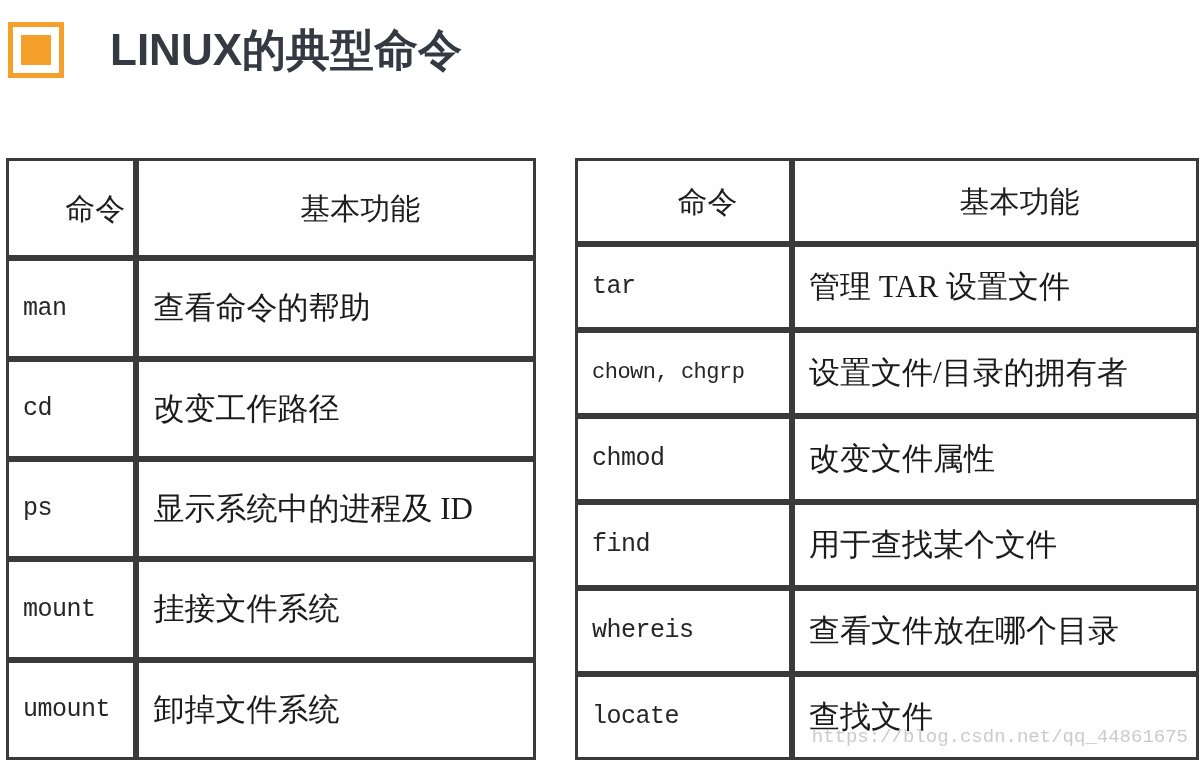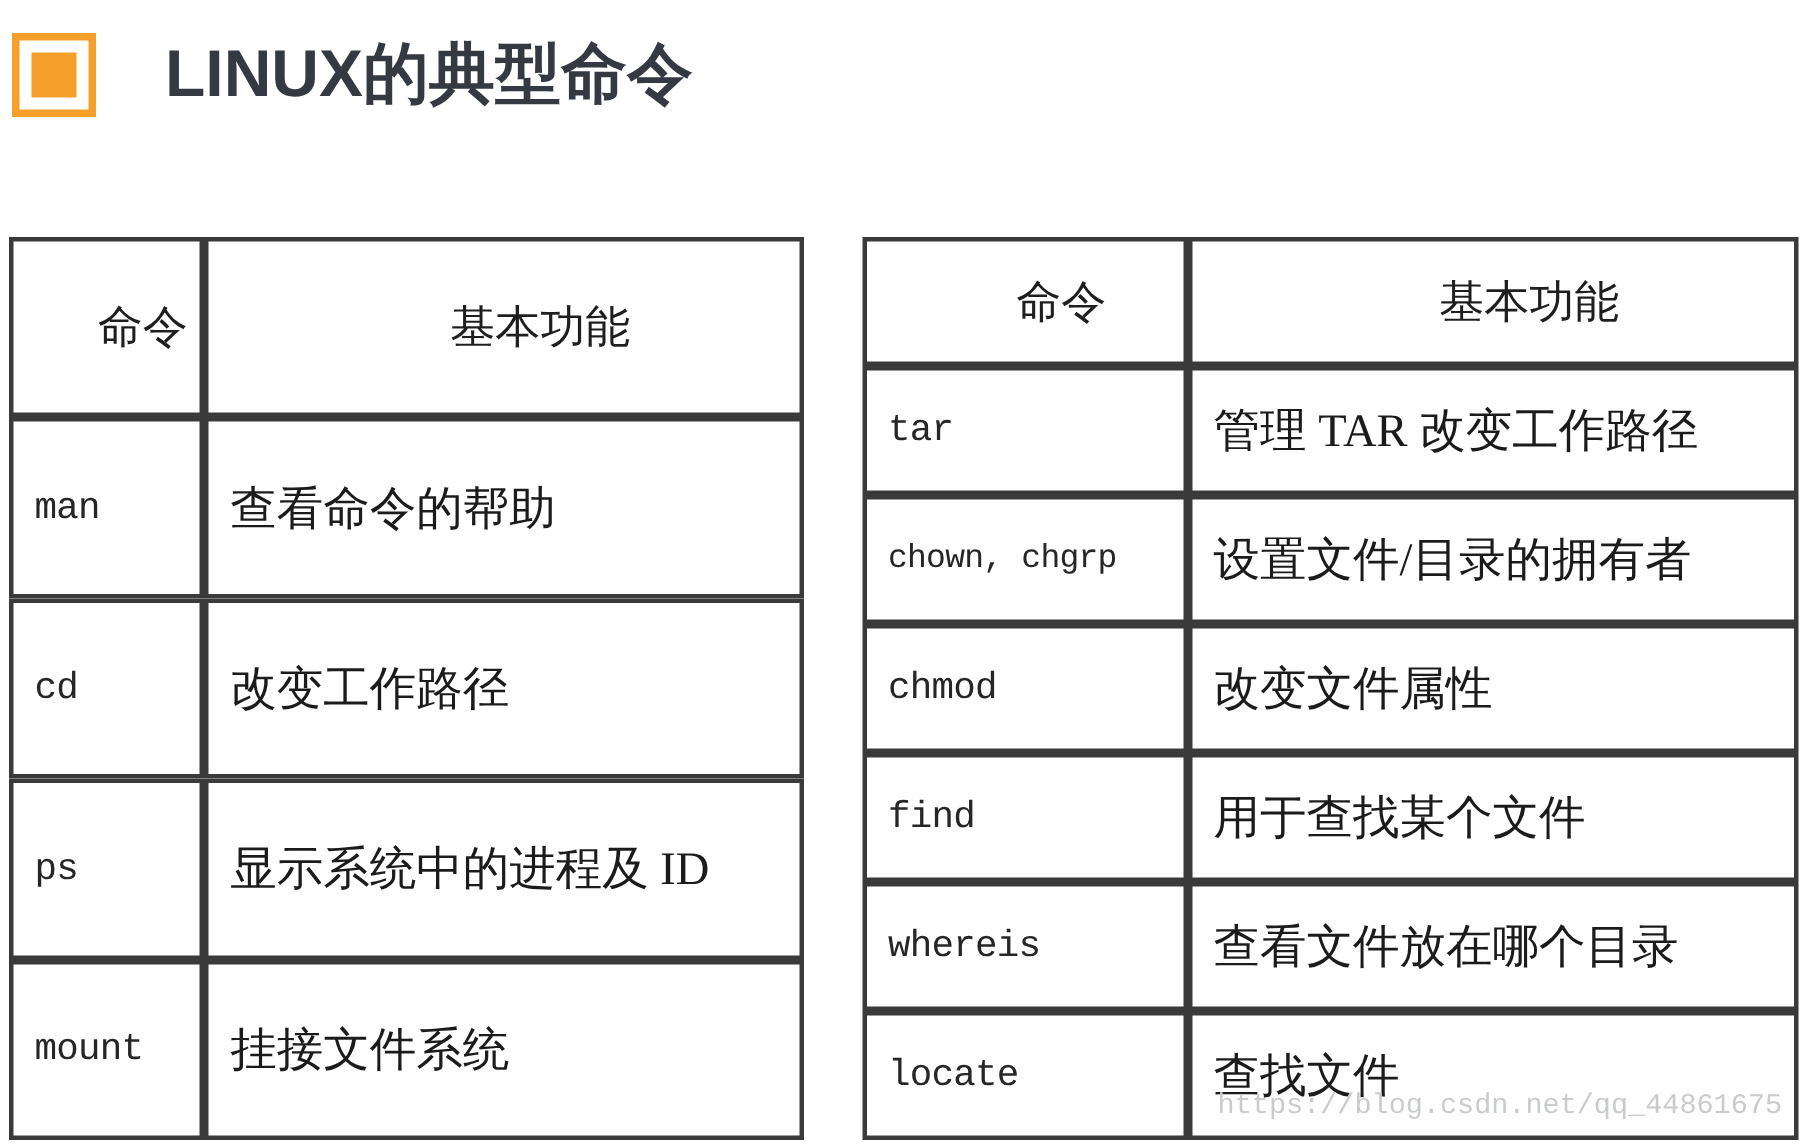--- a/index.html
+++ b/index.html
@@ -187,20 +187,28 @@
 
       <tr>
         <td class="cmd">
           <div class="cell-inner">mount</div>
         </td>
         <td class="desc">
           <div class="cell-inner">挂接文件系统</div>
         </td>
       </tr>
 
+      <tr>
+        <td class="cmd">
+          <div class="cell-inner">umount</div>
+        </td>
+        <td class="desc">
+          <div class="cell-inner">卸掉文件系统</div>
+        </td>
+      </tr>
     </tbody>
   </table>
 
   <table class="cmd-table right">
     <colgroup>
         <col class="col-cmd-r">
         <col class="col-desc-r">
       </colgroup>
     <tbody>
       <tr>
@@ -210,21 +218,21 @@
         <td class="th">
           <div class="cell-inner">基本功能</div>
         </td>
       </tr>
 
       <tr>
         <td class="cmd">
           <div class="cell-inner">tar</div>
         </td>
         <td class="desc">
-          <div class="cell-inner">管理 TAR 改变工作路径</div>
+          <div class="cell-inner">管理 TAR 设置文件</div>
         </td>
       </tr>
 
       <tr>
         <td class="cmd small">
           <div class="cell-inner">chown, chgrp</div>
         </td>
         <td class="desc">
           <div class="cell-inner">设置文件/目录的拥有者</div>
         </td>

